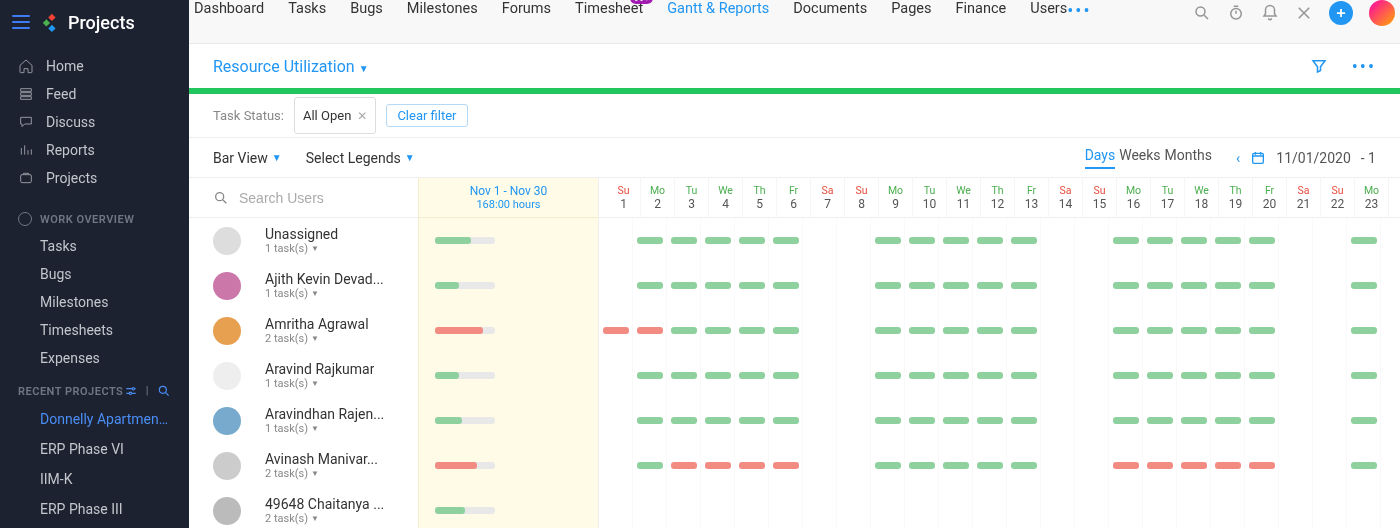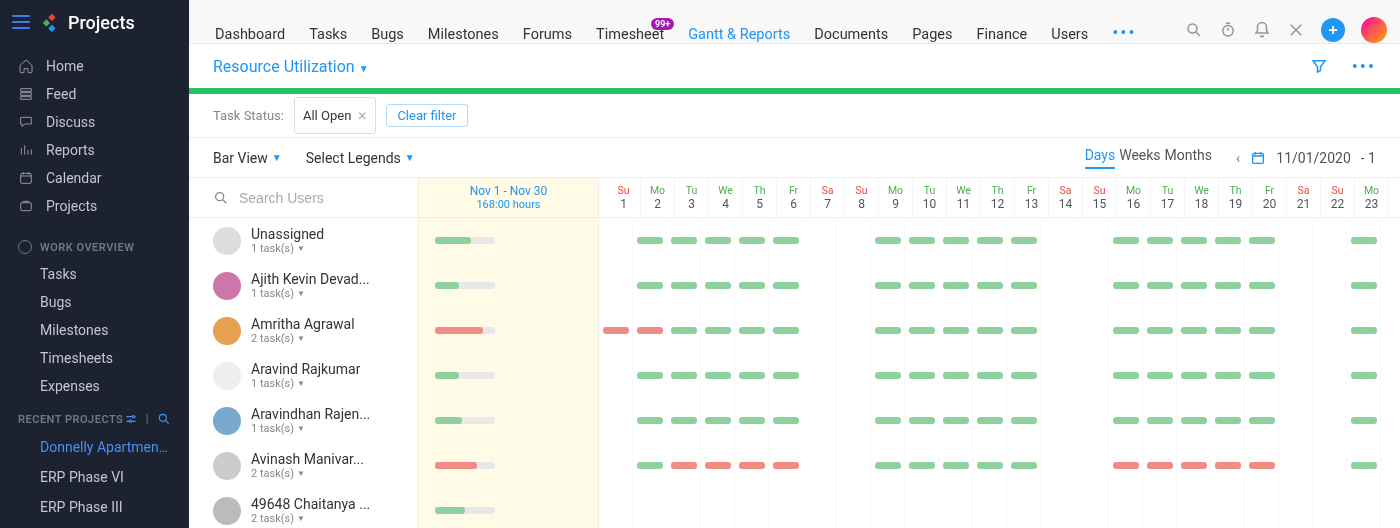--- a/index.html
+++ b/index.html
@@ -17,21 +17,21 @@
 .side-section { padding: 12px 18px 6px; font-size: 11px; font-weight: 600; color: #6f7785; letter-spacing: 0.5px; display: flex; align-items: center; gap: 8px; }
 .side-section .ring { width: 14px; height: 14px; border: 1.5px solid #6f7785; border-radius: 50%; }
 .sub-item { padding: 6px 18px 6px 40px; color: #c3c6cc; cursor: pointer; font-size: 14px; }
 .recent-header { display: flex; align-items: center; justify-content: space-between; padding: 12px 18px 6px; font-size: 11px; font-weight: 600; color: #6f7785; letter-spacing: 0.5px; }
 .recent-icons { display: flex; gap: 8px; }
 .recent-icons span { color: #4a8df5; cursor: pointer; }
 .recent-item { padding: 7px 18px 7px 40px; color: #c3c6cc; cursor: pointer; font-size: 14px; white-space: nowrap; overflow: hidden; text-overflow: ellipsis; }
 .recent-item.active { color: #4a8df5; }
 
 .main { flex: 1; display: flex; flex-direction: column; overflow: hidden; }
-.topbar { height: 44px; display: flex; align-items: flex-end; padding: 0 26px; gap: 24px; border-bottom: 1px solid #e8e8e8; background: #f8f8f8; }
+.topbar { height: 44px; display: flex; align-items: flex-start; padding: 0 5px; border-bottom: 1px solid #e8e8e8; background: #f8f8f8; }
 .tab { color: #333; cursor: pointer; font-size: 14.5px; position: relative; white-space: nowrap; }
 .tab.active { color: #2196f3; }
 .badge { position: absolute; top: -8px; right: -10px; background: #a21caf; color: #fff; font-size: 9px; padding: 1px 4px; border-radius: 7px; font-weight: 600; }
 .tab-more { color: #2196f3; font-size: 18px; letter-spacing: 2px; cursor: pointer; }
 .topbar-spacer { flex: 1; }
 .top-icons { display: flex; gap: 16px; align-items: center; }
 .top-icons .ic { width: 18px; height: 18px; cursor: pointer; opacity: 0.6; }
 .plus-btn { width: 24px; height: 24px; background: #2196f3; border-radius: 50%; display: flex; align-items: center; justify-content: center; color: #fff; cursor: pointer; }
 .avatar-top { width: 26px; height: 26px; border-radius: 50%; background: linear-gradient(135deg,#f0a,#fa0); cursor: pointer; }
 
@@ -63,21 +63,21 @@
 .search-row input::placeholder { color: #aaa; }
 .summary-col { width: 180px; background: #fffbe6; border-left: 1px solid #f0ecd0; flex-shrink: 0; }
 .summary-head { height: 40px; display: flex; flex-direction: column; align-items: center; justify-content: center; font-size: 12px; color: #2196f3; border-bottom: 1px solid #f0ecd0; }
 .summary-head .hours { font-size: 11px; }
 .summary-cell { height: 45px; display: flex; align-items: center; justify-content: flex-start; padding: 0 16px; }
 .summary-bar { height: 7px; border-radius: 3px; background: #e8e8e8; position: relative; width: 60px; }
 .summary-bar .fill { position: absolute; height: 100%; border-radius: 3px; }
 
 .user-col { flex: 1; }
 .user-head { height: 40px; border-bottom: 1px solid #eee; }
-.user-row { height: 45px; display: flex; align-items: center; padding: 0 12px 0 24px; gap: 10px; }
+.user-row { height: 45px; display: flex; align-items: center; padding: 0 12px 0 24px; gap: 24px; }
 .user-avatar { width: 28px; height: 28px; border-radius: 50%; background: #ddd; flex-shrink: 0; background-size: cover; }
 .user-info { display: flex; flex-direction: column; overflow: hidden; }
 .user-name { font-size: 14px; white-space: nowrap; overflow: hidden; text-overflow: ellipsis; max-width: 130px; }
 .user-tasks { font-size: 11px; color: #888; display: flex; align-items: center; gap: 3px; }
 
 .gantt { flex: 1; overflow-x: hidden; position: relative; }
 .gantt-head { height: 40px; display: flex; border-bottom: 1px solid #eee; padding-left: 8px; }
 .day-col { width: 34px; flex-shrink: 0; display: flex; flex-direction: column; align-items: center; justify-content: center; font-size: 10.5px; border-right: 1px solid #f5f5f5; }
 .day-col .dow { color: #4caf50; }
 .day-col.weekend .dow { color: #e74c3c; }
@@ -127,27 +127,20 @@
           <svg class="icon" viewBox="0 0 24 24" fill="none" stroke="#c3c6cc" stroke-width="1.5">
             <path d="M4 5h16v10H10l-4 4V15H4z"></path>
           </svg>
           <span>Discuss</span>
         </div>
         <div class="side-item">
           <svg class="icon" viewBox="0 0 24 24" fill="none" stroke="#c3c6cc" stroke-width="1.5">
             <path d="M5 19V9m5 10V5m5 14v-7m5 7V11"></path>
           </svg>
           <span>Reports</span>
-        </div>
-        <div class="side-item">
-          <svg class="icon" viewBox="0 0 24 24" fill="none" stroke="#c3c6cc" stroke-width="1.5">
-            <rect x="4" y="5" width="16" height="15" rx="2"></rect>
-            <path d="M4 9h16M8 3v4M16 3v4"></path>
-          </svg>
-          <span>Calendar</span>
         </div>
         <div class="side-item">
           <svg class="icon" viewBox="0 0 24 24" fill="none" stroke="#c3c6cc" stroke-width="1.5">
             <rect x="4" y="7" width="16" height="12" rx="2"></rect>
             <path d="M8 7V5h8v2"></path>
           </svg>
           <span>Projects</span>
         </div>
       </div>
     <div class="side-section">
@@ -176,20 +169,21 @@
             <svg width="14" height="14" viewBox="0 0 24 24" fill="none" stroke="#4a8df5" stroke-width="2">
               <circle cx="10" cy="10" r="6"></circle>
               <path d="M20 20l-5-5"></path>
             </svg>
           </span>
       </div>
     </div>
     <div id="side-recent">
         <div class="recent-item active">Donnelly Apartments Co</div>
         <div class="recent-item">ERP Phase VI</div>
+        <div class="recent-item">IIM-K</div>
         <div class="recent-item">ERP Phase III</div>
       </div>
   </div>
 
   <div class="main">
 
     <div class="topbar">
       <div id="top-tabs" style="display:flex;gap:24px;align-items:center">
           <span class="tab">Dashboard</span>
           <span class="tab">Tasks</span>

